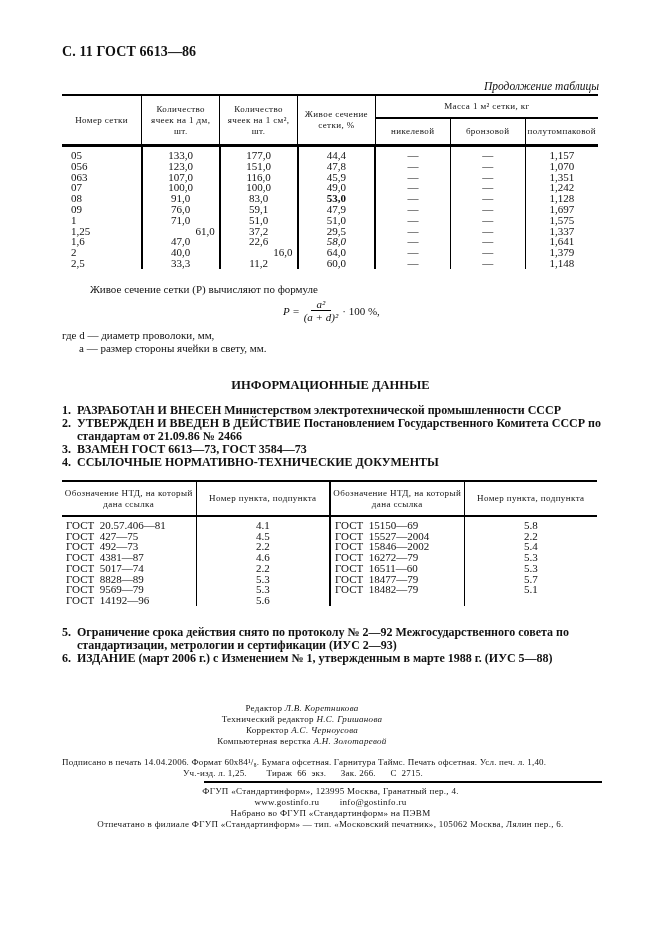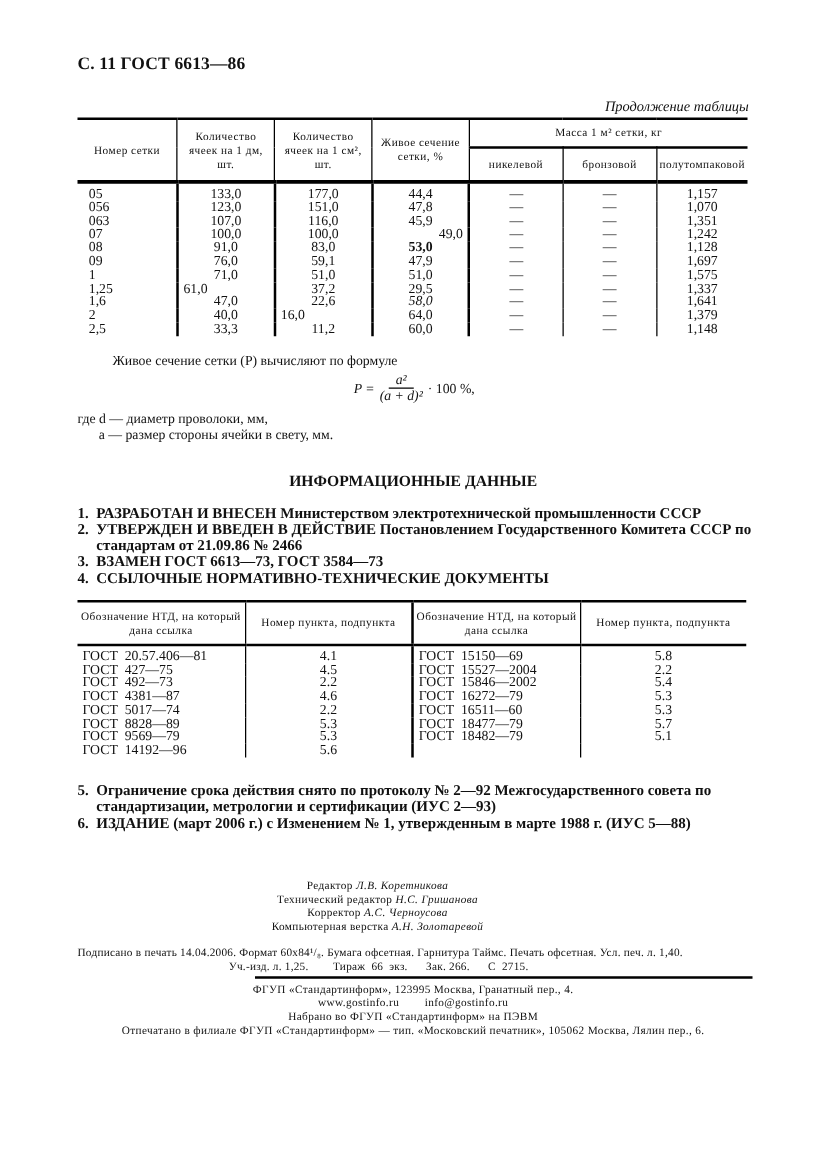--- a/index.html
+++ b/index.html
@@ -112,21 +112,21 @@
         <td class="num" style="text-align: center;">116,0</td>
         <td class="num" style="text-align: center;">45,9</td>
         <td class="num">—</td>
         <td class="num thin">—</td>
         <td class="num thin">1,351</td>
       </tr>
       <tr>
         <td class="c0">07</td>
         <td class="num" style="text-align: center;">100,0</td>
         <td class="num" style="text-align: center;">100,0</td>
-        <td class="num" style="text-align: right; font-family: Liberation Serif, serif;">49,0</td>
+        <td class="num" style="text-align: center; font-family: Liberation Serif, serif;">49,0</td>
         <td class="num">—</td>
         <td class="num thin">—</td>
         <td class="num thin">1,242</td>
       </tr>
       <tr>
         <td class="c0">08</td>
         <td class="num" style="text-align: center;">91,0</td>
         <td class="num" style="text-align: center;">83,0</td>
         <td class="num" style="text-align: center; font-weight: bold;">53,0</td>
         <td class="num">—</td>
@@ -146,40 +146,40 @@
         <td class="c0">1</td>
         <td class="num" style="text-align: center;">71,0</td>
         <td class="num" style="text-align: center;">51,0</td>
         <td class="num" style="text-align: center;">51,0</td>
         <td class="num">—</td>
         <td class="num thin">—</td>
         <td class="num thin">1,575</td>
       </tr>
       <tr>
         <td class="c0">1,25</td>
-        <td class="num" style="text-align: left;">61,0</td>
+        <td class="num" style="text-align: right;">61,0</td>
         <td class="num" style="text-align: center;">37,2</td>
         <td class="num" style="text-align: center;">29,5</td>
         <td class="num">—</td>
         <td class="num thin">—</td>
         <td class="num thin">1,337</td>
       </tr>
       <tr>
         <td class="c0">1,6</td>
         <td class="num" style="text-align: center;">47,0</td>
         <td class="num" style="text-align: center;">22,6</td>
         <td class="num" style="text-align: center; font-style: italic;">58,0</td>
         <td class="num">—</td>
         <td class="num thin">—</td>
         <td class="num thin">1,641</td>
       </tr>
       <tr>
         <td class="c0">2</td>
         <td class="num" style="text-align: center;">40,0</td>
-        <td class="num" style="text-align: left;">16,0</td>
+        <td class="num" style="text-align: right;">16,0</td>
         <td class="num" style="text-align: center;">64,0</td>
         <td class="num">—</td>
         <td class="num thin">—</td>
         <td class="num thin">1,379</td>
       </tr>
       <tr>
         <td class="c0">2,5</td>
         <td class="num" style="text-align: center;">33,3</td>
         <td class="num" style="text-align: center;">11,2</td>
         <td class="num" style="text-align: center;">60,0</td>

